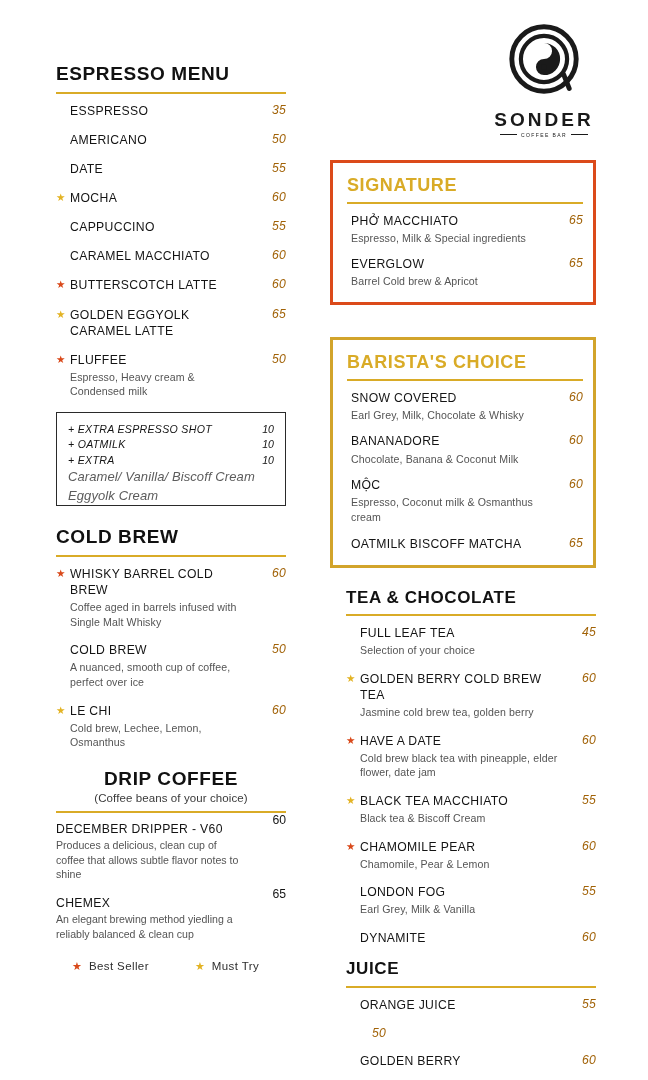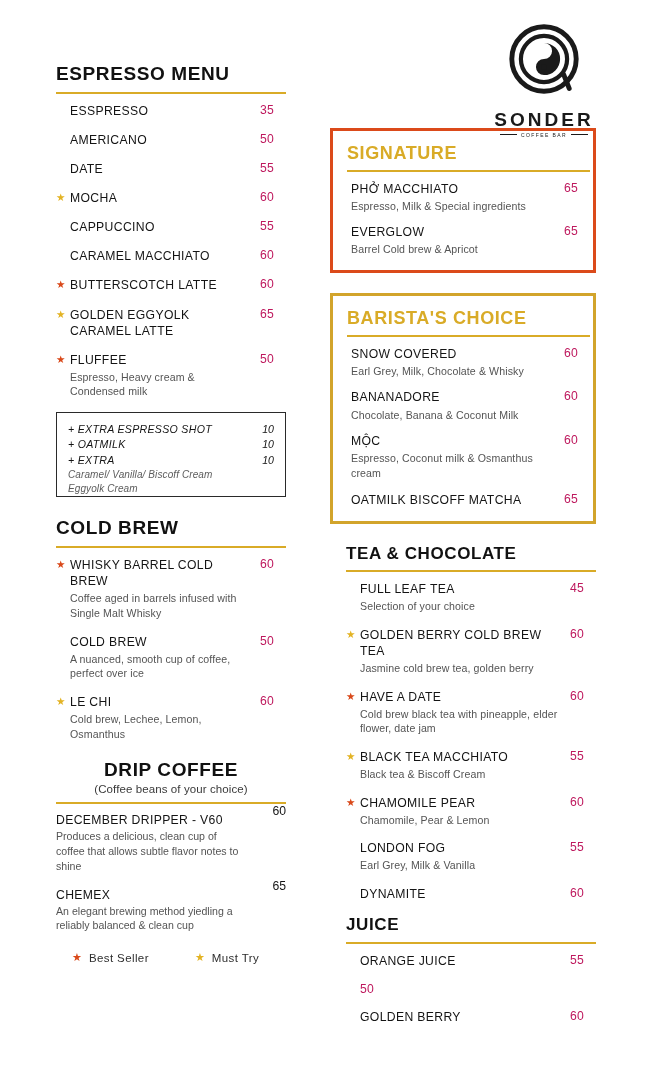--- a/index.html
+++ b/index.html
@@ -36,43 +36,43 @@
   .rule { height: 2px; background: #d9ab27; margin: 7px 0 9px 0; }
 
   
   .item { position: relative; padding-left: 14px; margin-bottom: 13px; }
   .item-head { display: flex; align-items: flex-start; }
   .item-name {
     font-size: 12.2px; letter-spacing: 0.35px; color: #141414;
     line-height: 1.32; flex: 1; padding-right: 8px;
   }
   .item-price {
-    font-size: 12.2px; color: #be185d; width: 26px;
-    flex: none; letter-spacing: 0.2px;
+    font-size: 12.2px; color: #a16207; width: 26px;
+    text-align: right; flex: none; letter-spacing: 0.2px; font-style: italic;
   }
   .item-desc {
     font-size: 10.6px; color: #545454; line-height: 1.38;
     margin-top: 2px; letter-spacing: 0.1px; padding-right: 34px;
   }
   .star {
     position: absolute; left: 0; top: 1px;
     font-size: 10.5px; line-height: 1.2;
   }
   .star.best { color: #d9491a; }
   .star.must { color: #e3b324; }
 
   
   .extras {
     border: 1px solid #2a2a2a; padding: 9px 11px 0 11px;
     margin-top: 4px; margin-bottom: 20px; font-style: italic;
   }
   .extras-row { display: flex; align-items: baseline; }
   .extras-label { font-size: 10.6px; letter-spacing: 0.3px; color: #141414; flex: 1; line-height: 1.45; }
   .extras-price { font-size: 10.6px; color: #141414; width: 22px; text-align: right; flex: none; }
-  .extras-sub { font-size: 10px; color: #5c5c5c; line-height: 1.42; letter-spacing: 0.1px; }
+  .extras-sub { font-size: 13px; color: #5c5c5c; line-height: 1.42; letter-spacing: 0.1px; }
 
   
   .drip-item { position: relative; margin-bottom: 14px; }
   .drip-price {
     position: absolute; right: 0; top: -9px;
     font-size: 12.2px; color: #141414;
   }
   .drip-name { font-size: 12.2px; letter-spacing: 0.35px; color: #141414; }
   .drip-desc {
     font-size: 10.6px; color: #545454; line-height: 1.4;
@@ -81,21 +81,21 @@
 
   
   .legend { display: flex; gap: 46px; margin-top: 18px; padding-left: 16px; }
   .legend-item { display: flex; align-items: center; gap: 7px; }
   .legend-star { font-size: 11px; }
   .legend-star.best { color: #d9491a; }
   .legend-star.must { color: #e3b324; }
   .legend-label { font-size: 11.5px; color: #2e2e2e; letter-spacing: 0.4px; }
 
   
-  .panel { padding: 12px 3px 11px 14px; margin-bottom: 20px; }
+  .panel { padding: 12px 10px 11px 14px; margin-bottom: 20px; margin-top: 32px; }
   .panel.signature { border: 3px solid #db4a1a; }
   .panel.barista  { border: 3px solid #d2a42b; }
   .panel-title {
     font-size: 18px; font-weight: 700; letter-spacing: 0.6px;
     color: #d9ab27; line-height: 1.15;
   }
   .panel .rule { margin: 6px 0 9px 0; }
   .panel .item { padding-left: 4px; margin-bottom: 11px; }
   .panel .item:last-child { margin-bottom: 2px; }
   .panel .item-desc { padding-right: 28px; }

